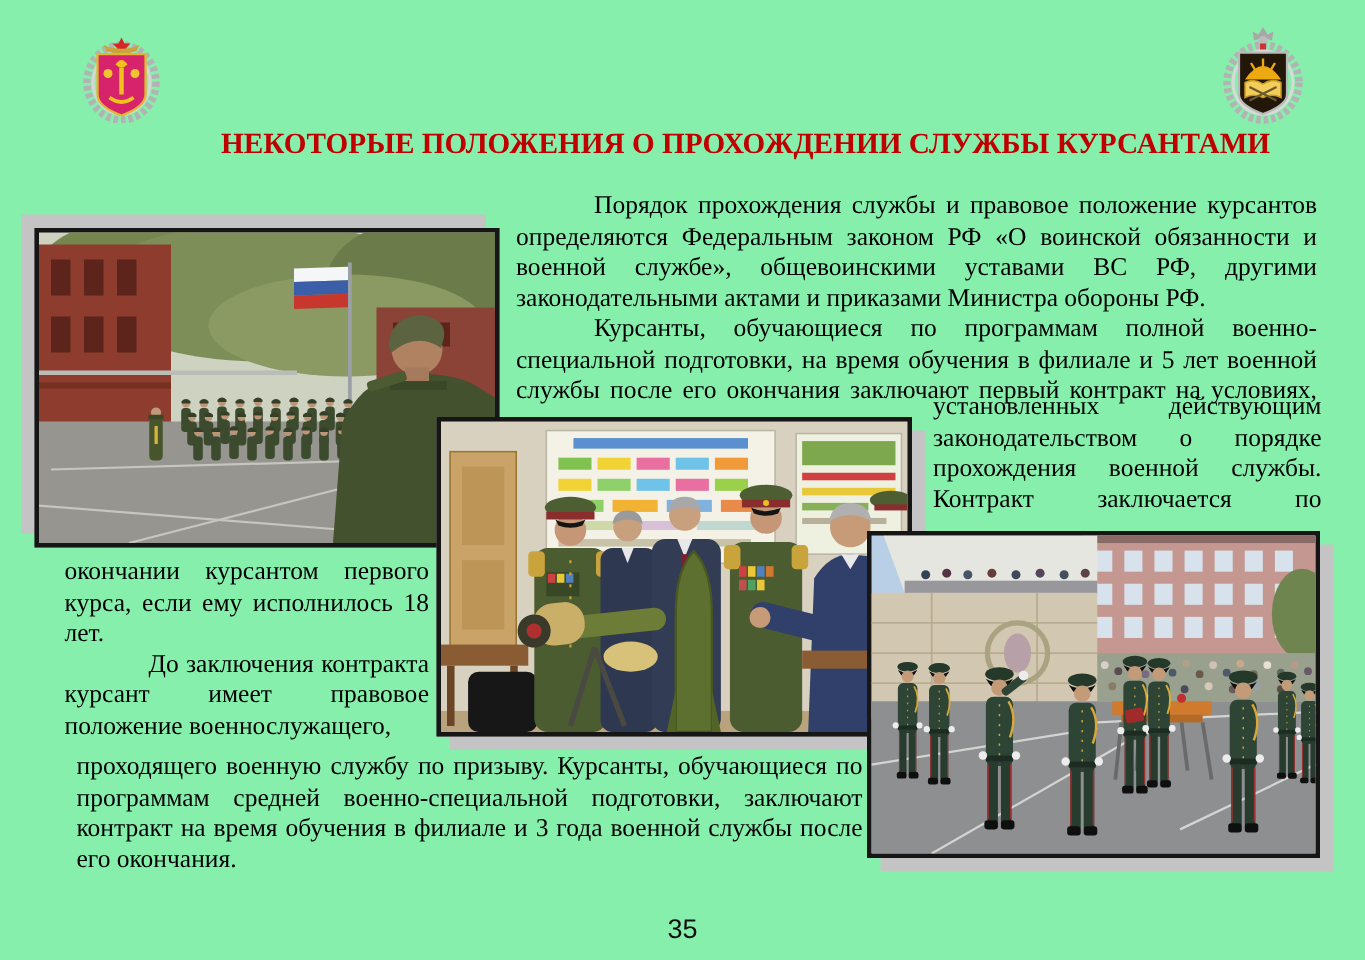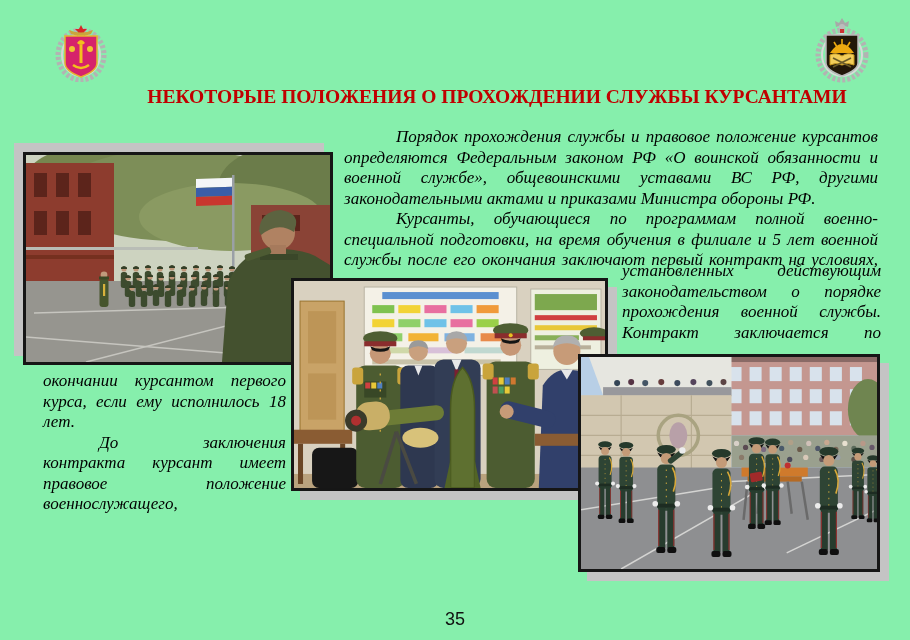--- a/index.html
+++ b/index.html
@@ -7,21 +7,21 @@
     position:relative;width:910px;height:640px;background:#86efac;
     font-family:"Liberation Serif",serif;color:#000;overflow:hidden;
     outline:1px solid #9a9a9a;
   }
   .title{
     position:absolute;left:135px;top:85px;width:724px;
     text-align:center;font-weight:bold;font-size:19.5px;line-height:24px;
     color:#C00000;white-space:nowrap;
   }
   .txt{position:absolute;font-size:17px;line-height:20.5px;text-align:justify;}
-  .txt p{margin:0;text-indent:52px;font-style:italic;}
+  .txt p{margin:0;text-indent:52px;}
   .txt p.cont{text-indent:0;}
   .fill-last{text-align-last:justify;}
   #txt-right{left:344px;top:127px;width:534px;}
   #txt-right-narrow{left:622px;top:261px;width:259px;}
   #txt-left-narrow{left:43px;top:371px;width:243px;}
   #txt-left-narrow p.indent{text-indent:56px;}
   #txt-left-wide{left:51px;top:501px;width:524px;}
   .plate{position:absolute;background:#c4c4c4;}
   .photo{
     position:absolute;border:3px solid #161616;background:#888;
@@ -437,16 +437,19 @@
 
   <div class="txt fill-last" id="txt-right-narrow">
     <p class="cont">установленных действующим законодательством о порядке прохождения военной службы. Контракт заключается по</p>
   </div>
 
   <div class="txt" id="txt-left-narrow">
     <p class="cont">окончании курсантом первого курса, если ему исполнилось 18 лет.</p>
     <p class="indent">До заключения контракта курсант имеет правовое положение военнослужащего,</p>
   </div>
 
+  <div class="txt" id="txt-left-wide">
+    <p class="cont">проходящего военную службу по призыву. Курсанты, обучающиеся по программам средней военно-специальной подготовки, заключают контракт на время обучения в филиале и 3 года военной службы после его окончания.</p>
+  </div>
 
   <div class="page-num">35</div>
 
 </div>
 
 </body></html>

